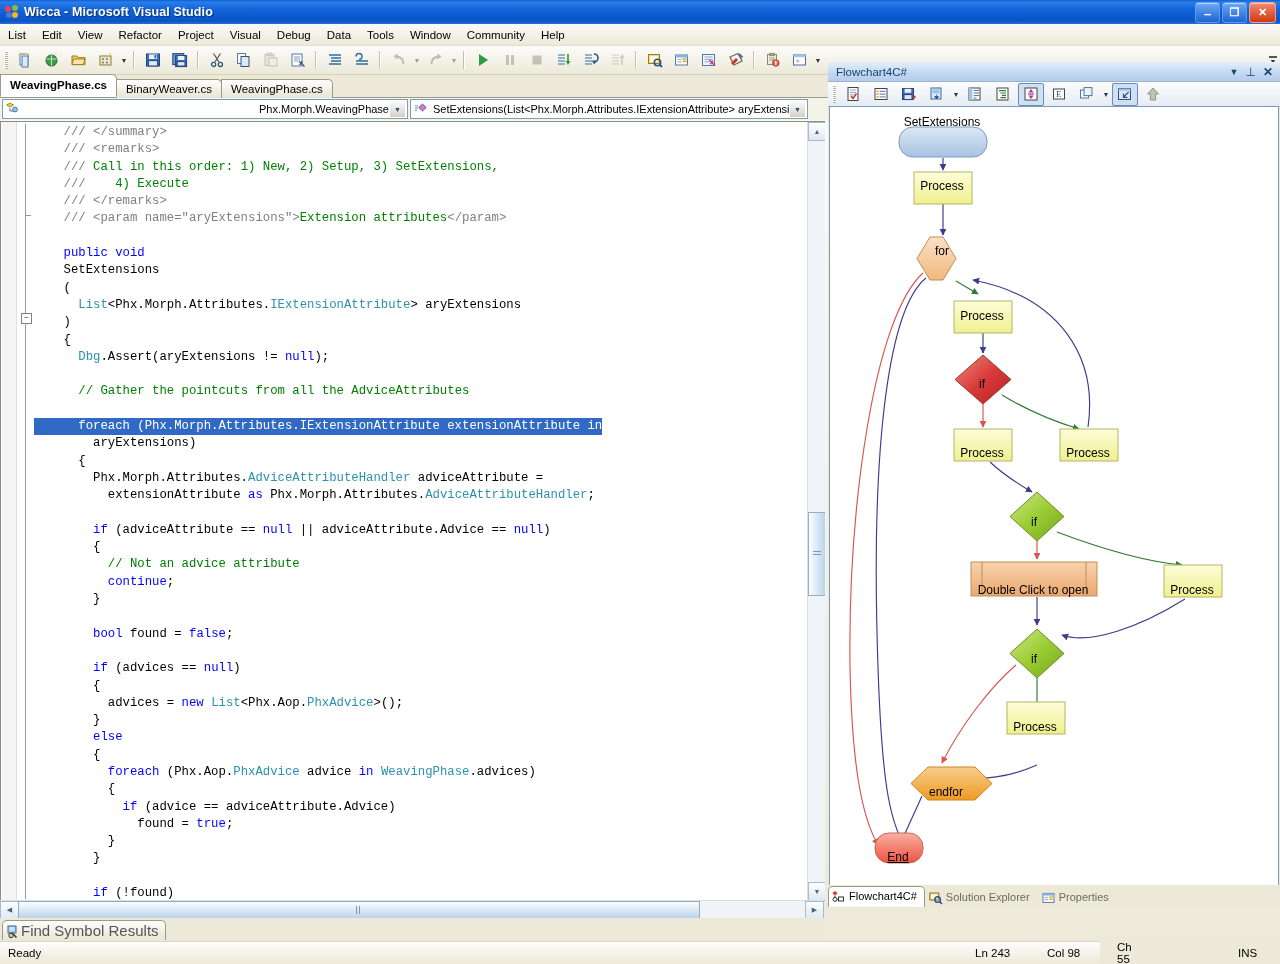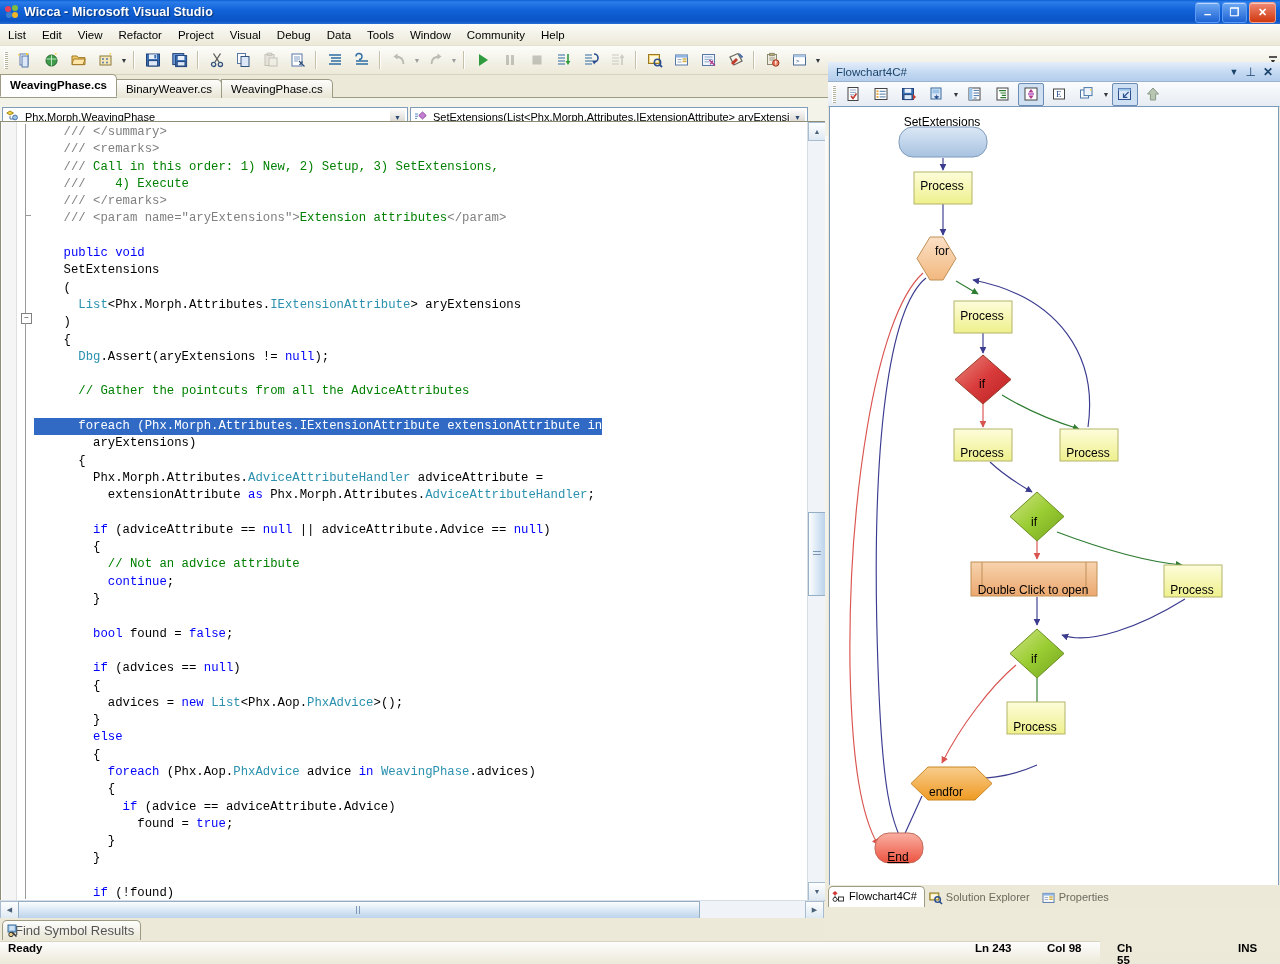--- a/index.html
+++ b/index.html
@@ -57,21 +57,21 @@
     background:linear-gradient(#fdfdfc,#e7e4d3);border:1px solid #9d9b84;border-bottom:none;
     margin-right:-1px;color:#000;position:relative;top:2px;
     border-radius:0 5px 0 0;}
   .dtab.active{background:#fff;font-weight:bold;z-index:3;height:21px;line-height:20px;top:0;
     border-bottom:1px solid #fff;}
   .tabstrip .tright{margin-left:auto;display:flex;align-items:center;gap:8px;
     padding:0 6px 2px 0;color:#333;font-size:10px;}
 
   
   .navbar{position:absolute;left:0;top:98px;width:824px;height:22px;background:#f4f3ea;
-    display:flex;align-items:center;padding:8px 2px;gap:2px;}
+    display:flex;align-items:center;padding:0 2px;gap:2px;text-align:right;}
   .combo{height:18px;background:#fff;border:1px solid #7f9db9;display:flex;align-items:center;
     font-size:11px;overflow:hidden;white-space:nowrap;}
   .combo .ctext{padding-left:3px;flex:1;overflow:hidden;text-overflow:clip;}
   .combo .carrow{width:15px;height:16px;flex:0 0 auto;margin:0 1px 0 0;
     background:linear-gradient(#fcfcfc,#d4d0c8);border:1px solid #fff;
     display:flex;align-items:center;justify-content:center;font-size:7px;color:#2b4a73;}
   .cb1{width:404px;} .cb2{width:396px;}
 
   
   .editor{position:absolute;left:0;top:121px;width:824px;height:779px;background:#fff;
@@ -113,23 +113,23 @@
     background:linear-gradient(#fdfefe,#dfe9f3);border:1px solid #a8bcd0;
     display:flex;align-items:center;justify-content:center;font-size:7px;color:#4a6279;}
   .hsb .ar.l{left:0;} .hsb .ar.r{right:0;}
   .hsb .th{position:absolute;top:0;height:16px;
     background:linear-gradient(#fbfdfe,#d8e6f4 55%,#bcd3ea);border:1px solid #94aec6;}
   .hsb .th .gr{position:absolute;top:4px;bottom:4px;left:50%;margin-left:-3px;width:6px;
     background:repeating-linear-gradient(to right,#7e98b3 0 1px,transparent 1px 3px);}
 
   
   .fsr{position:absolute;left:0;top:918px;width:824px;height:24px;background:#ece9d8;}
-  .fsr-tab{position:absolute;left:2px;top:2px;height:19px;line-height:19px;padding:0 6px 0 12px;
+  .fsr-tab{position:absolute;left:2px;top:2px;height:19px;line-height:19px;padding:0 6px 0 18px;
     background:linear-gradient(#fdfdfc,#e9e6d5);border:1px solid #9d9b84;border-bottom:none;
-    border-radius:5px 5px 0 0;font-size:13px;color:#555;}
+    border-radius:5px 5px 0 0;font-size:15px;color:#555;}
 
   
   .fcpanel{position:absolute;left:828px;top:62px;width:452px;height:845px;
     background:#ece9d8;}
   .fc-title{position:absolute;left:0;top:0;width:452px;height:19px;
     background:linear-gradient(#e5eefa,#c4d9f2 55%,#b4cdec);
     border-bottom:1px solid #9cb3cd;display:flex;align-items:center;}
   .fc-title .t{padding-left:8px;font-size:11.5px;color:#19436b;}
   .fc-title .acts{margin-left:auto;display:flex;align-items:center;gap:7px;padding-right:7px;
     color:#19436b;font-size:10px;}
@@ -148,21 +148,21 @@
   .fc-tab.active{background:#fff;border:1px solid #9d9b84;border-bottom:none;
     border-radius:5px 5px 0 0;color:#000;height:20px;line-height:19px;}
 
   
   .node{position:absolute;font-size:12px;color:#000;display:flex;align-items:center;
     justify-content:center;text-align:center;line-height:13px;}
 
   
   .statusbar{position:absolute;left:0;bottom:0;width:1100px;height:22px;
     background:linear-gradient(#fdfdfd,#ece9d8);border-top:1px solid #d8d4c2;
-    display:flex;align-items:flex-start;font-size:11.5px;color:#000;font-weight:bold;}
+    display:flex;align-items:center;font-size:11.5px;color:#000;}
   .st-ready{padding-left:8px;}
   .st-cell{position:absolute;text-align:left;}
 </style>
 </head>
 <body>
 
 <div id="app">
 
   <div class="titlebar">
     <div class="tb-icon">

